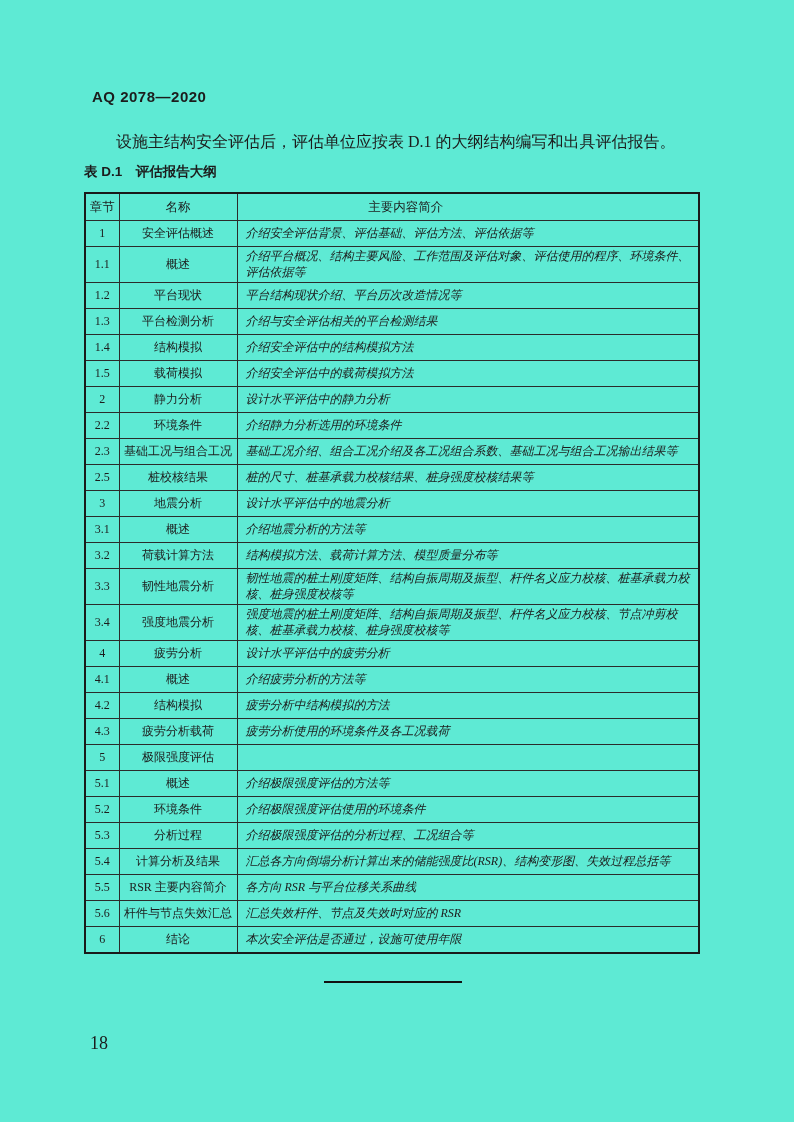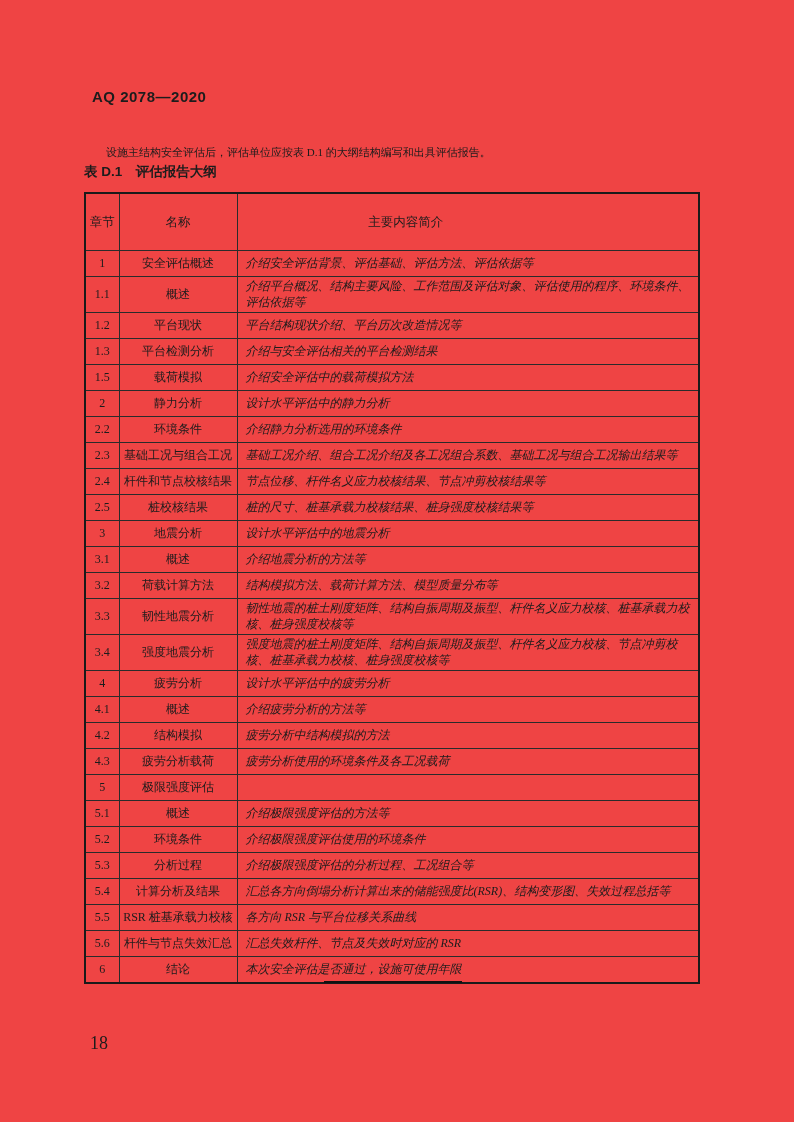--- a/index.html
+++ b/index.html
@@ -1,40 +1,40 @@
 <!DOCTYPE html>
 <html><head>
 <meta charset="utf-8">
 <style>
   html, body { margin: 0; padding: 0; background: #e8e8e8; }
   .page {
     position: relative;
     width: 794px;
     height: 1122px;
-    background: #ef4444;
+    background: #5eead4;
     margin: 0 auto;
     font-family: "Liberation Serif", "DejaVu Serif", serif;
     color: #1c1c1c;
     overflow: hidden;
   }
   .doc-code {
     position: absolute;
     left: 92px;
     top: 88px;
     font-family: "Liberation Sans", "DejaVu Sans", sans-serif;
     font-weight: bold;
     font-size: 15px;
     letter-spacing: 0.5px;
   }
   .intro {
     position: absolute;
     left: 84px;
-    top: 132px;
+    top: 116px;
     width: 624px;
-    font-size: 11px;
+    font-size: 16px;
     line-height: 19px;
     text-indent: 2em;
   }
   .table-title {
     position: absolute;
     left: 84px;
     top: 163px;
     width: 614px;
     text-align: left;
     font-family: "Liberation Sans", "DejaVu Sans", sans-serif;
@@ -56,21 +56,21 @@
   .report-table th, .report-table td {
     border: 1px solid #2b2b2b;
     font-weight: normal;
     font-size: 12px;
     vertical-align: middle;
   }
   .report-table th {
     height: 24px;
     font-size: 12.5px;
     text-align: center;
-    padding: 16px 2px;
+    padding: 1px 2px;
   }
   .report-table th.content-header { padding-right: 126px; }
   .report-table td { height: 21px; line-height: 15.5px; }
   .report-table td.chapter-cell { text-align: center; padding: 1px 1px; }
   .report-table td.name-cell    { text-align: center; padding: 1px 1px; white-space: nowrap; }
   .report-table td.content-cell { text-align: left; padding: 2px 6px 2px 8px; font-style: italic; }
   .closing-rule {
     position: absolute;
     left: 324px;
     top: 981px;
@@ -124,45 +124,45 @@
           <td class="chapter-cell">1.2</td>
           <td class="name-cell">平台现状</td>
           <td class="content-cell">平台结构现状介绍、平台历次改造情况等</td>
         </tr>
         <tr>
           <td class="chapter-cell">1.3</td>
           <td class="name-cell">平台检测分析</td>
           <td class="content-cell">介绍与安全评估相关的平台检测结果</td>
         </tr>
         <tr>
+          <td class="chapter-cell">1.4</td>
+          <td class="name-cell">结构模拟</td>
+          <td class="content-cell">介绍安全评估中的结构模拟方法</td>
+        </tr>
+        <tr>
           <td class="chapter-cell">1.5</td>
           <td class="name-cell">载荷模拟</td>
           <td class="content-cell">介绍安全评估中的载荷模拟方法</td>
         </tr>
         <tr>
           <td class="chapter-cell">2</td>
           <td class="name-cell">静力分析</td>
           <td class="content-cell">设计水平评估中的静力分析</td>
         </tr>
         <tr>
           <td class="chapter-cell">2.2</td>
           <td class="name-cell">环境条件</td>
           <td class="content-cell">介绍静力分析选用的环境条件</td>
         </tr>
         <tr>
           <td class="chapter-cell">2.3</td>
           <td class="name-cell">基础工况与组合工况</td>
           <td class="content-cell">基础工况介绍、组合工况介绍及各工况组合系数、基础工况与组合工况输出结果等</td>
         </tr>
         <tr>
-          <td class="chapter-cell">2.4</td>
-          <td class="name-cell">杆件和节点校核结果</td>
-          <td class="content-cell">节点位移、杆件名义应力校核结果、节点冲剪校核结果等</td>
-        </tr>
-        <tr>
           <td class="chapter-cell">2.5</td>
           <td class="name-cell">桩校核结果</td>
           <td class="content-cell">桩的尺寸、桩基承载力校核结果、桩身强度校核结果等</td>
         </tr>
         <tr>
           <td class="chapter-cell">3</td>
           <td class="name-cell">地震分析</td>
           <td class="content-cell">设计水平评估中的地震分析</td>
         </tr>
         <tr>
@@ -225,21 +225,21 @@
           <td class="name-cell">分析过程</td>
           <td class="content-cell">介绍极限强度评估的分析过程、工况组合等</td>
         </tr>
         <tr>
           <td class="chapter-cell">5.4</td>
           <td class="name-cell">计算分析及结果</td>
           <td class="content-cell">汇总各方向倒塌分析计算出来的储能强度比(RSR)、结构变形图、失效过程总括等</td>
         </tr>
         <tr>
           <td class="chapter-cell">5.5</td>
-          <td class="name-cell">RSR 桩基承载力校核</td>
+          <td class="name-cell">RSR 主要内容简介</td>
           <td class="content-cell">各方向 RSR 与平台位移关系曲线</td>
         </tr>
         <tr>
           <td class="chapter-cell">5.6</td>
           <td class="name-cell">杆件与节点失效汇总</td>
           <td class="content-cell">汇总失效杆件、节点及失效时对应的 RSR</td>
         </tr>
         <tr>
           <td class="chapter-cell">6</td>
           <td class="name-cell">结论</td>

